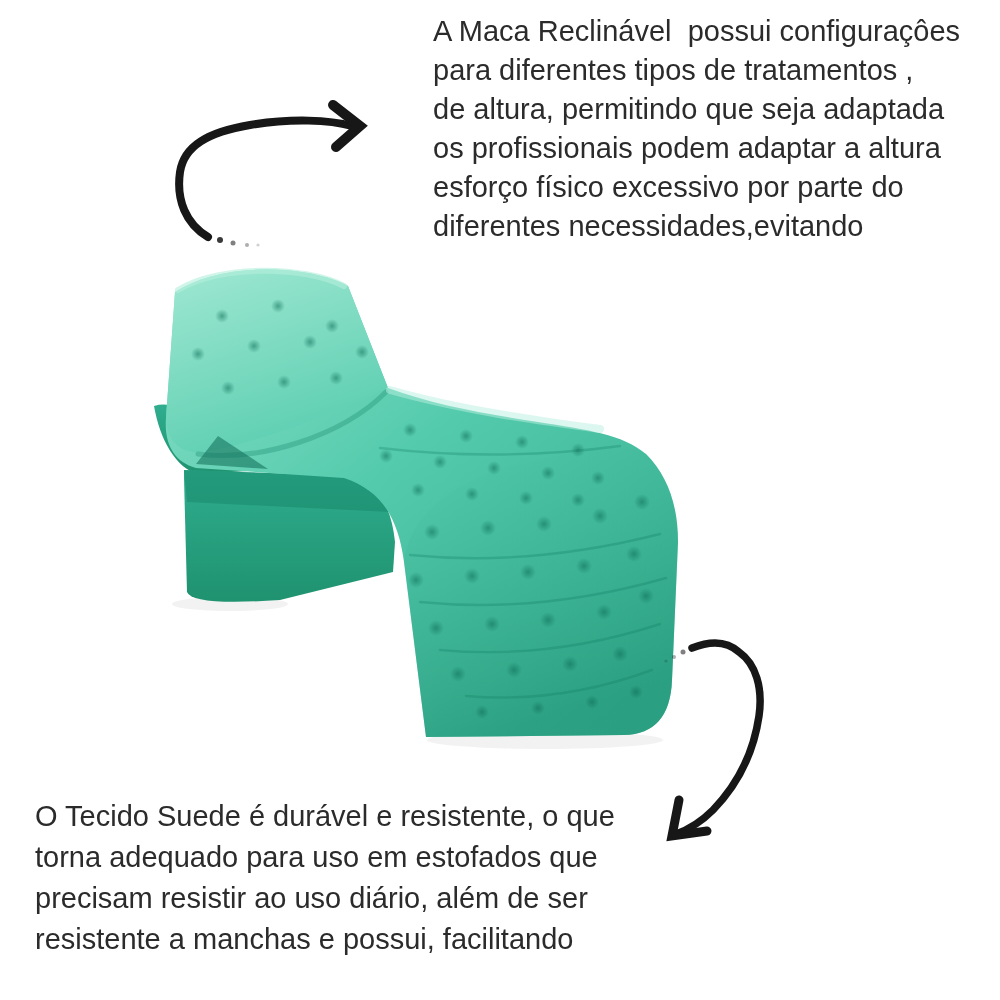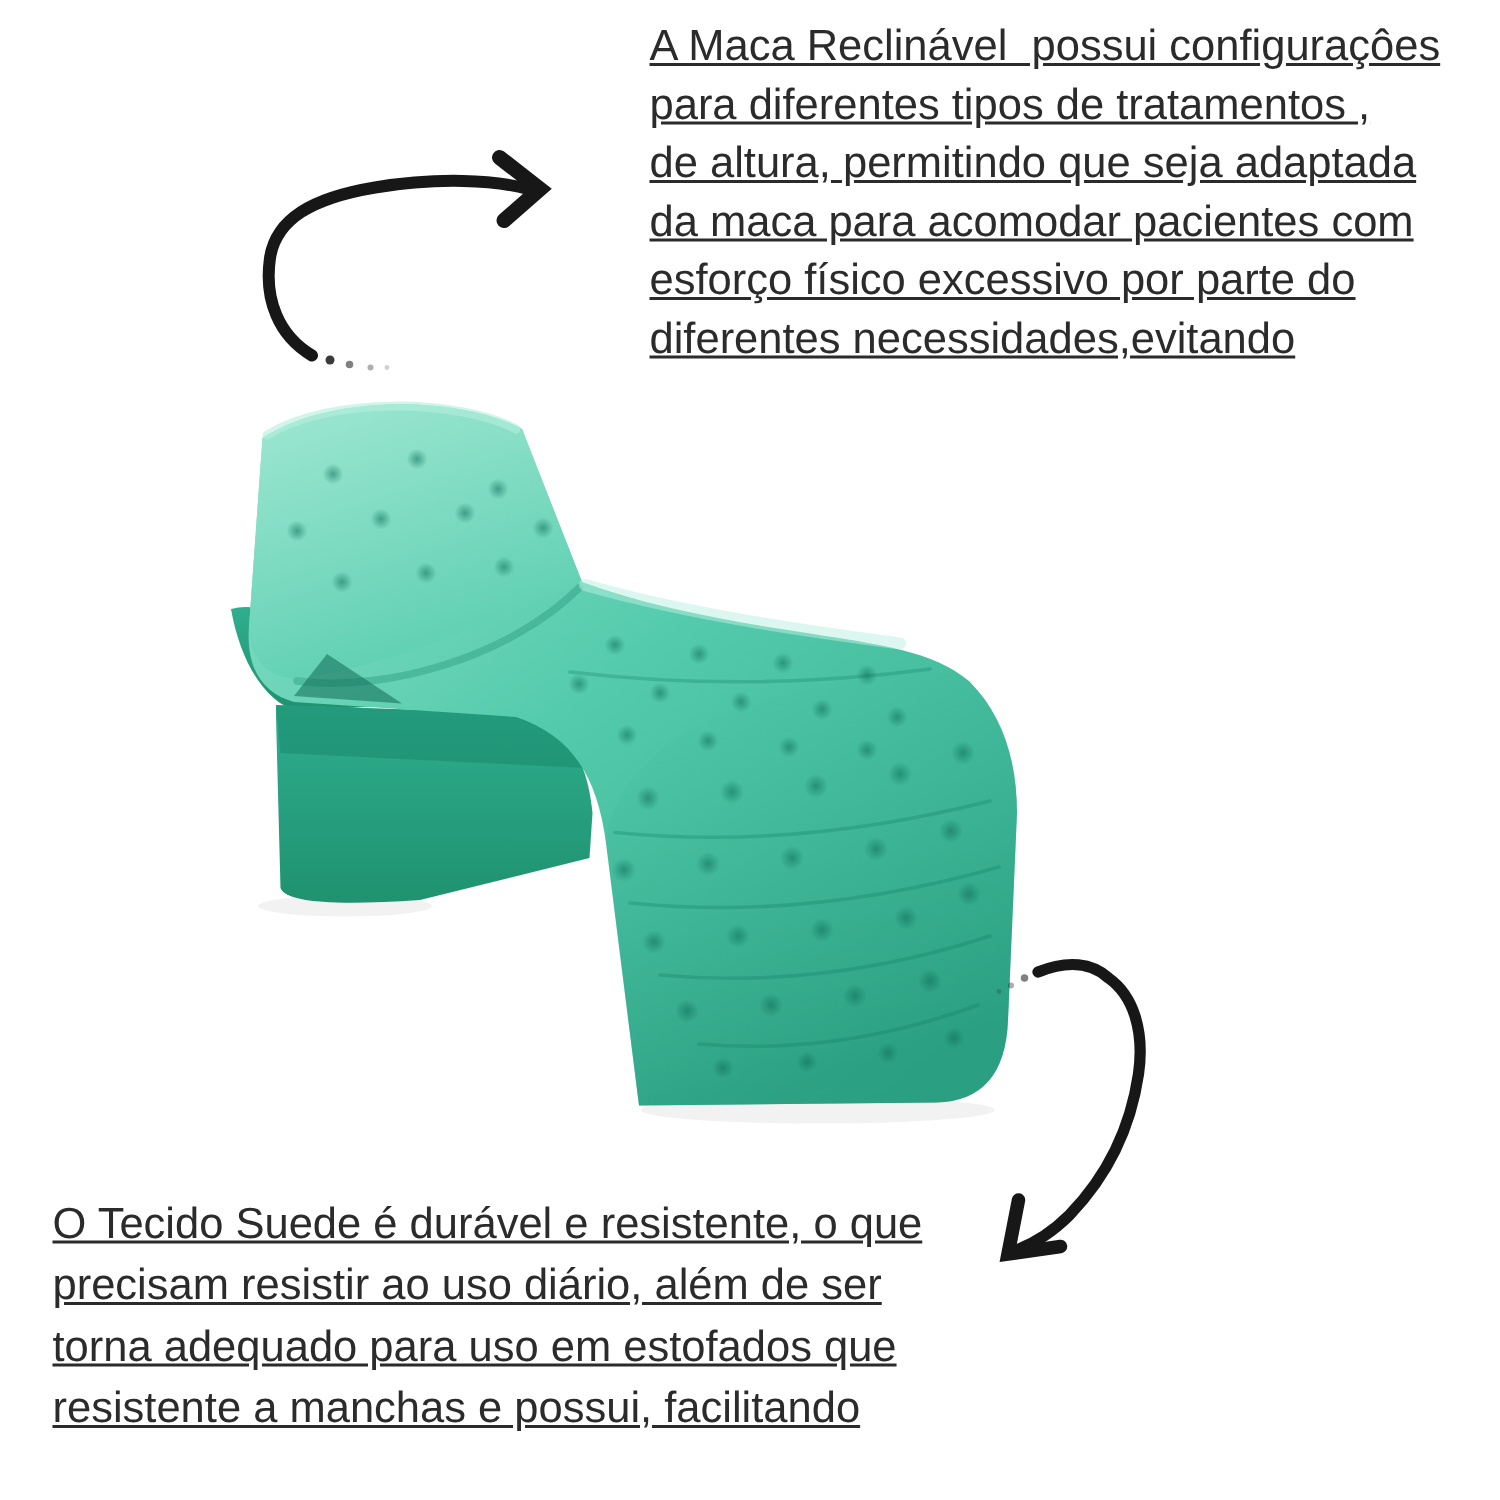--- a/index.html
+++ b/index.html
@@ -9,37 +9,37 @@
     font-family:"Liberation Sans","DejaVu Sans",sans-serif;
     position:relative;overflow:hidden;
   }
   .canvas{position:absolute;inset:0;}
   .text-block{
     position:absolute;
     color:var(--text-color,#2b2b2b);
     font-size:29px;
     letter-spacing:0px;
   }
-  .text-block .line{white-space:pre;text-decoration:underline;}
+  .text-block .line{white-space:pre;}
   .text-top{left:433px;top:12px;line-height:39px;}
   .text-bottom{left:35px;top:796px;line-height:41px;}
   svg{position:absolute;display:block;}
   .figure-svg{left:80px;top:240px;}
   .arrows-svg{left:0;top:0;}
 </style>
 </head>
 <body>
 
 <div class="canvas">
 
   <div class="text-block text-top">
     <div class="line">A Maca Reclinável  possui configuraçôes</div>
     <div class="line">para diferentes tipos de tratamentos ,</div>
     <div class="line">de altura, permitindo que seja adaptada</div>
-    <div class="line">da maca para acomodar pacientes com</div>
+    <div class="line">os profissionais podem adaptar a altura</div>
     <div class="line">esforço físico excessivo por parte do</div>
     <div class="line">diferentes necessidades,evitando</div>
   </div>
 
   <svg class="figure-svg" width="660" height="520" viewBox="0 0 660 520" aria-label="maca">
     <defs>
       <linearGradient id="bodyGrad" x1="0" y1="0" x2="0.85" y2="1">
         <stop offset="0" stop-color="#8fe2ca"></stop>
         <stop offset="0.45" stop-color="#55cbad"></stop>
         <stop offset="1" stop-color="#32ab8c"></stop>
@@ -176,18 +176,18 @@
       <g stroke="none" fill="#171717">
         <circle cx="683" cy="652" r="2.5" opacity="0.55"></circle>
         <circle cx="674" cy="657" r="2" opacity="0.35"></circle>
         <circle cx="666" cy="661" r="1.6" opacity="0.2"></circle>
       </g>
     </g>
   </svg>
 
   <div class="text-block text-bottom">
     <div class="line">O Tecido Suede é durável e resistente, o que</div>
+    <div class="line">torna adequado para uso em estofados que</div>
     <div class="line">precisam resistir ao uso diário, além de ser</div>
-    <div class="line">torna adequado para uso em estofados que</div>
     <div class="line">resistente a manchas e possui, facilitando</div>
   </div>
 
 </div>
 
 </body></html>

